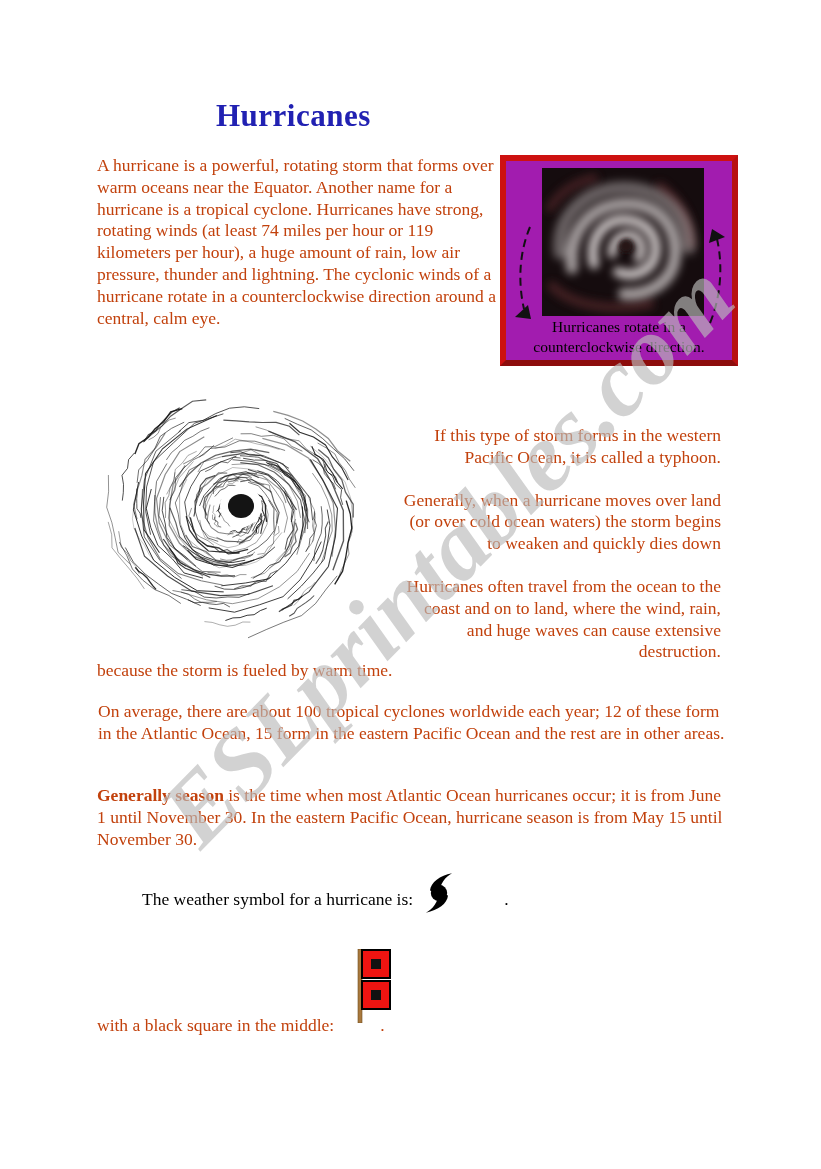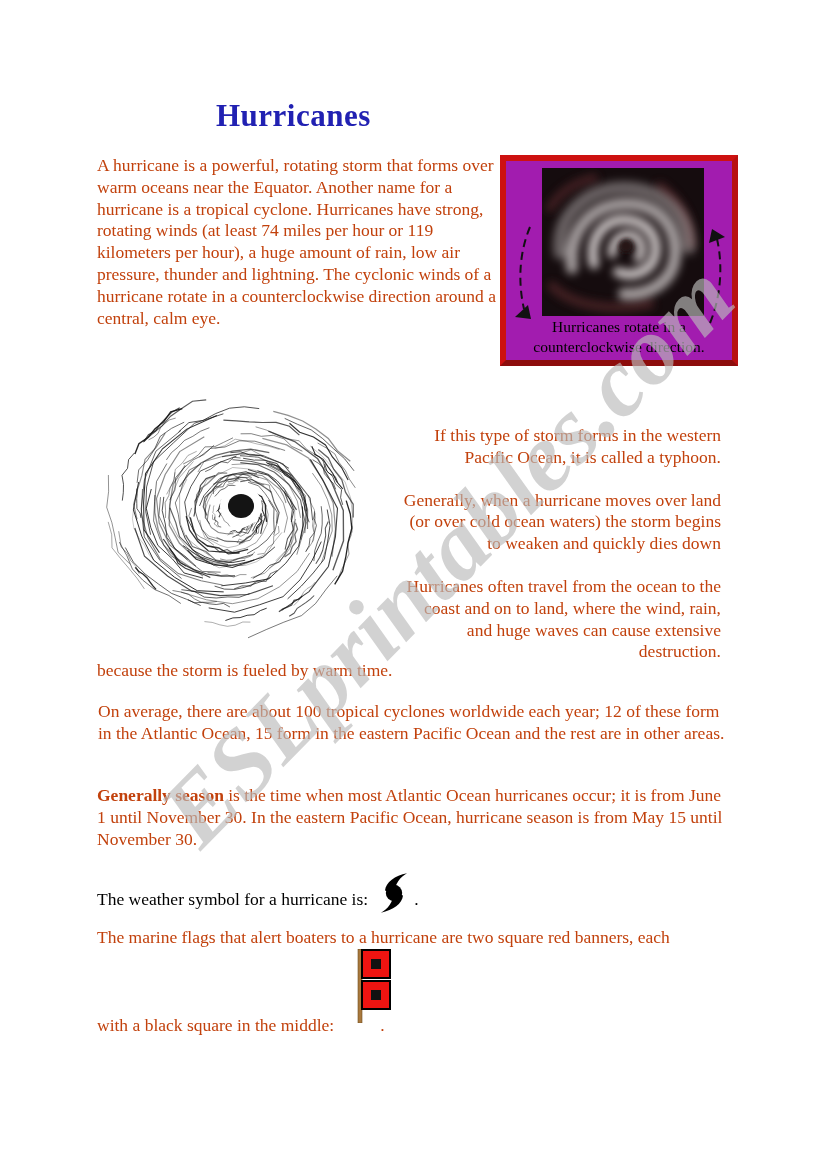--- a/index.html
+++ b/index.html
@@ -40,21 +40,21 @@
   .sketch{position:absolute;left:86px;top:386px;width:280px;height:286px;}
   .right-col{position:absolute;left:397px;top:425px;width:340px;}
   .right-col p{margin:0 16px 21px 0;text-align:right;}
   .weaken-cont{position:absolute;left:97px;top:660px;width:660px;}
   .avg-para{position:absolute;left:98px;top:701px;width:636px;}
   .season-para{position:absolute;left:97px;top:785px;width:636px;}
   .symbol-line{
     position:absolute;left:97px;top:872px;
     display:flex;align-items:flex-end;
   }
-  .symbol-line .txt{font-size:17.5px;line-height:21.8px;}
+  .symbol-line .txt{font-size:17.5px;line-height:21.8px;margin-left:45px;}
   .symbol-line svg{margin:0 2px -3px 8px;}
   .flags-line1{position:absolute;left:97px;top:927px;width:660px;}
   .flags-graphic{position:absolute;left:352px;top:949px;width:40px;height:74px;}
   .flags-line2{
     position:absolute;left:97px;top:1004px;
     display:flex;align-items:flex-end;margin-top:11px;
   }
   .flags-line2 .spacer{display:inline-block;width:46px;}
   .watermark{
     position:absolute;left:37px;top:506px;width:820px;
@@ -305,21 +305,20 @@
     <svg width="36" height="42" viewBox="0 0 44 48">
       <g fill="#000">
         <circle cx="22" cy="24" r="10"></circle>
         <path d="M38,0 C23,3 12,11 11,21 L22,25 C23,13 30,4 38,0 Z"></path>
         <path d="M6,48 C21,45 32,37 33,27 L22,23 C21,35 14,44 6,48 Z"></path>
       </g>
     </svg>
     <span class="txt">.</span>
   </div>
 
-  <p class="body-text flags-line1">The marine flags that alert boaters to a hurricane are two square red banners, each</p>
 
   <svg class="flags-graphic" viewBox="0 0 40 74">
     <rect x="6" y="0" width="4" height="74" fill="#a9793d" stroke="#6e4c20" stroke-width="0.6"></rect>
     <rect x="10" y="1" width="28" height="28" fill="#ee1411" stroke="#000" stroke-width="2"></rect>
     <rect x="19" y="10" width="10" height="10" fill="#111"></rect>
     <rect x="10" y="32" width="28" height="28" fill="#ee1411" stroke="#000" stroke-width="2"></rect>
     <rect x="19" y="41" width="10" height="10" fill="#111"></rect>
   </svg>
 
   <div class="flags-line2">

